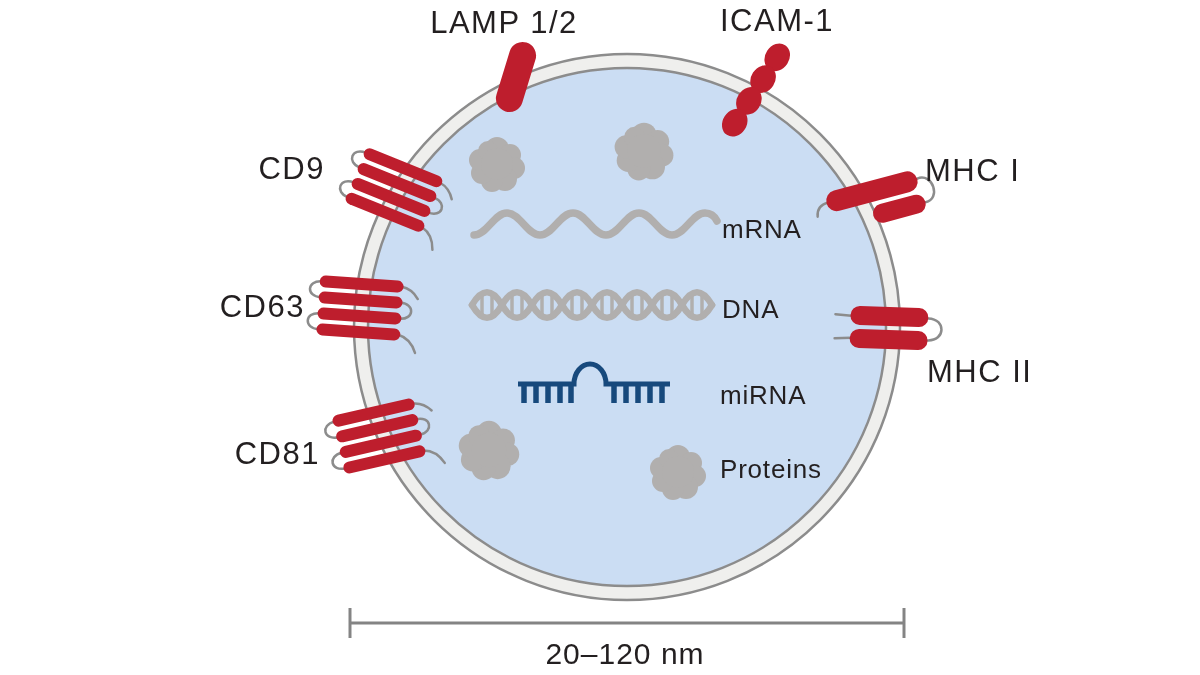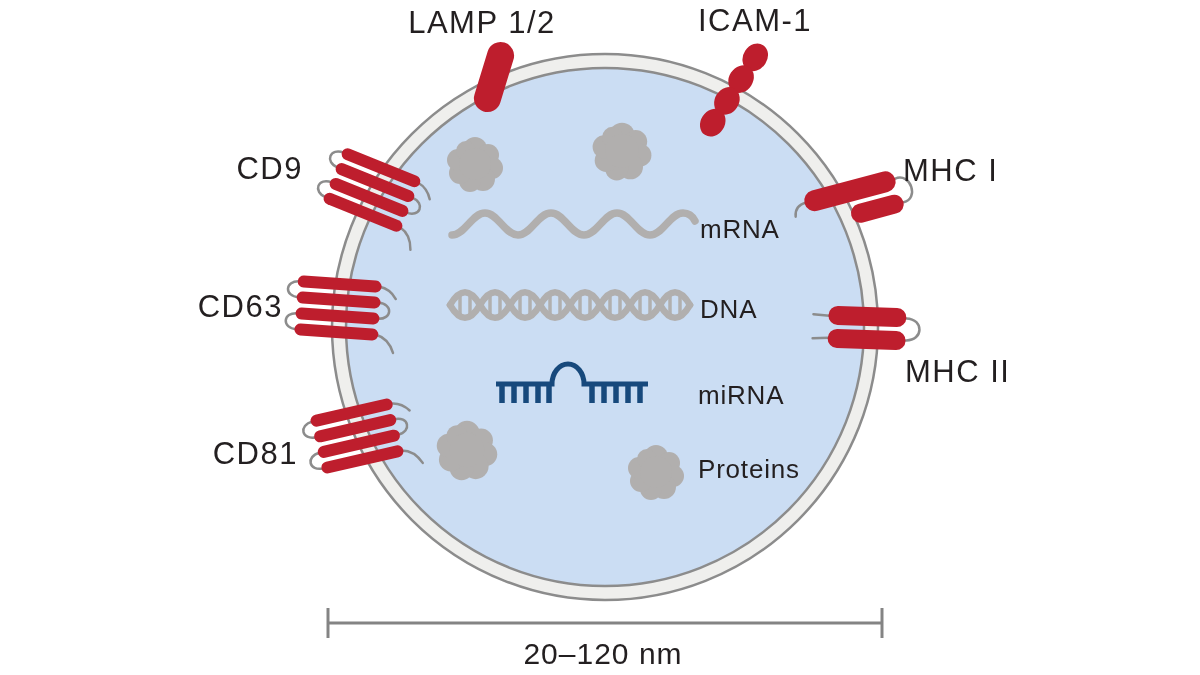--- a/index.html
+++ b/index.html
@@ -1,18 +1,18 @@
 <!DOCTYPE html>
 <html style="--c-background: #FFFFFF; --c-marker-red: #BE1E2D; --c-vesicle-fill: #CBDDF3; --c-membrane-band: #EFEFED; --c-membrane-stroke: #8C8C8C; --c-content-gray: #B1AFAE; --c-mirna-blue: #17497C; --c-scalebar-gray: #848484; --c-text: #231F20;"><head>
 <meta charset="utf-8">
 <style>
   html,body{margin:0;padding:0;background:#fff;}
   .stage{
     position:relative;width:1052px;height:675px;background:var(--c-background,#fff);
-    overflow:hidden;font-family:"Liberation Sans",sans-serif;
+    overflow:hidden;font-family:"Liberation Sans",sans-serif;padding-left:22px;
   }
   svg{display:block}
   .red{fill:var(--c-marker-red,#BE1E2D);}
   .loop{fill:none;stroke:var(--c-membrane-stroke,#8C8C8C);stroke-width:2.5;stroke-linecap:round;}
   .membrane-outer{fill:var(--c-membrane-band,#EFEFED);stroke:var(--c-membrane-stroke,#8C8C8C);stroke-width:2.5;}
   .membrane-inner{fill:var(--c-vesicle-fill,#CBDDF3);stroke:var(--c-membrane-stroke,#8C8C8C);stroke-width:2.5;}
   .gray-fill{fill:var(--c-content-gray,#B1AFAE);}
   .gray-stroke{fill:none;stroke:var(--c-content-gray,#B1AFAE);}
   .mirna-stroke{fill:none;stroke:var(--c-mirna-blue,#17497C);}
   .scalebar{stroke:var(--c-scalebar-gray,#848484);stroke-width:3;}

